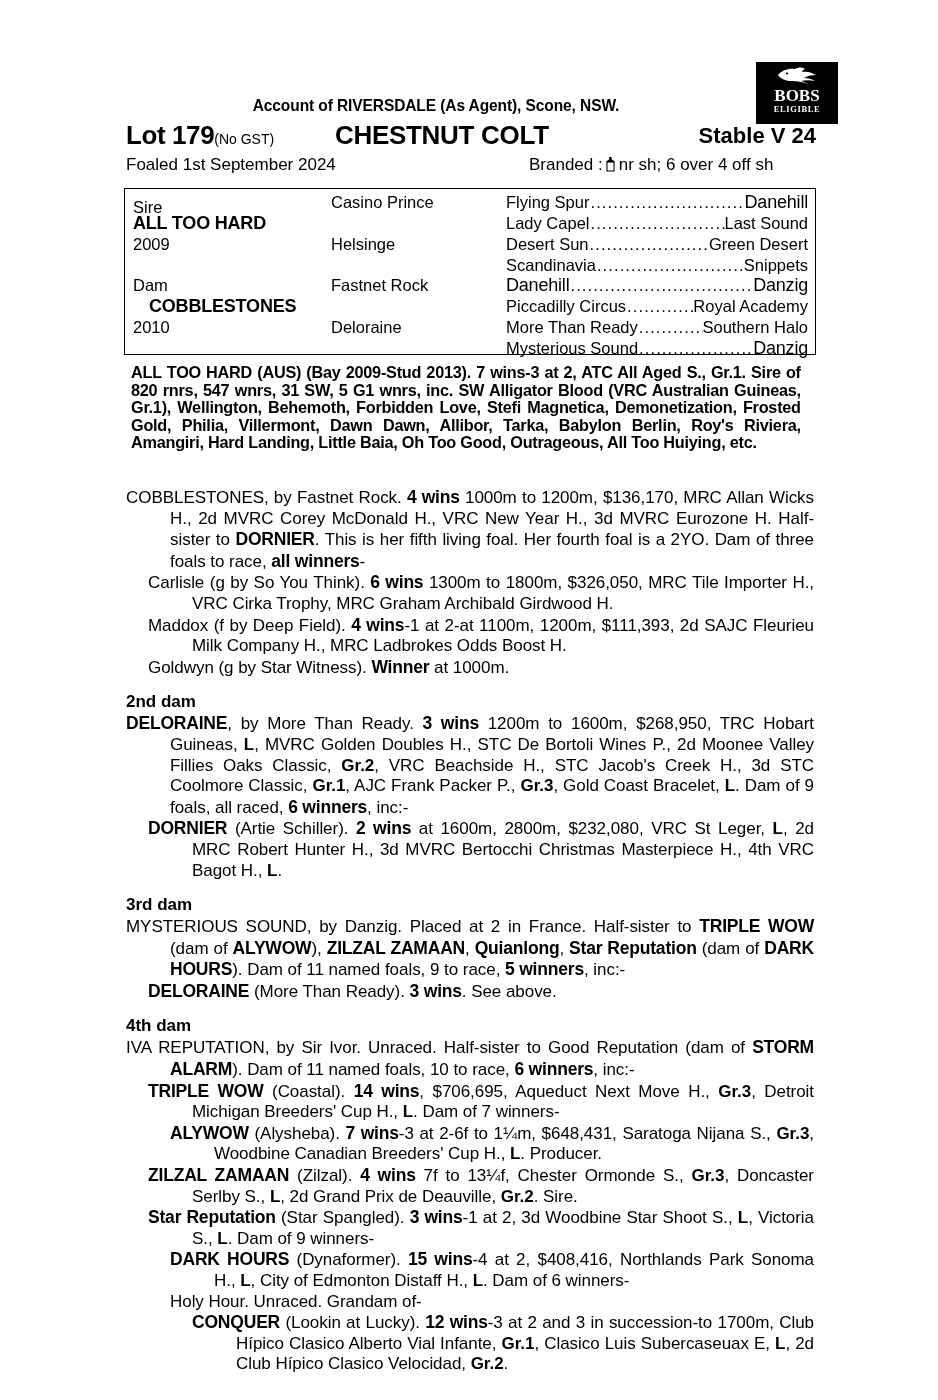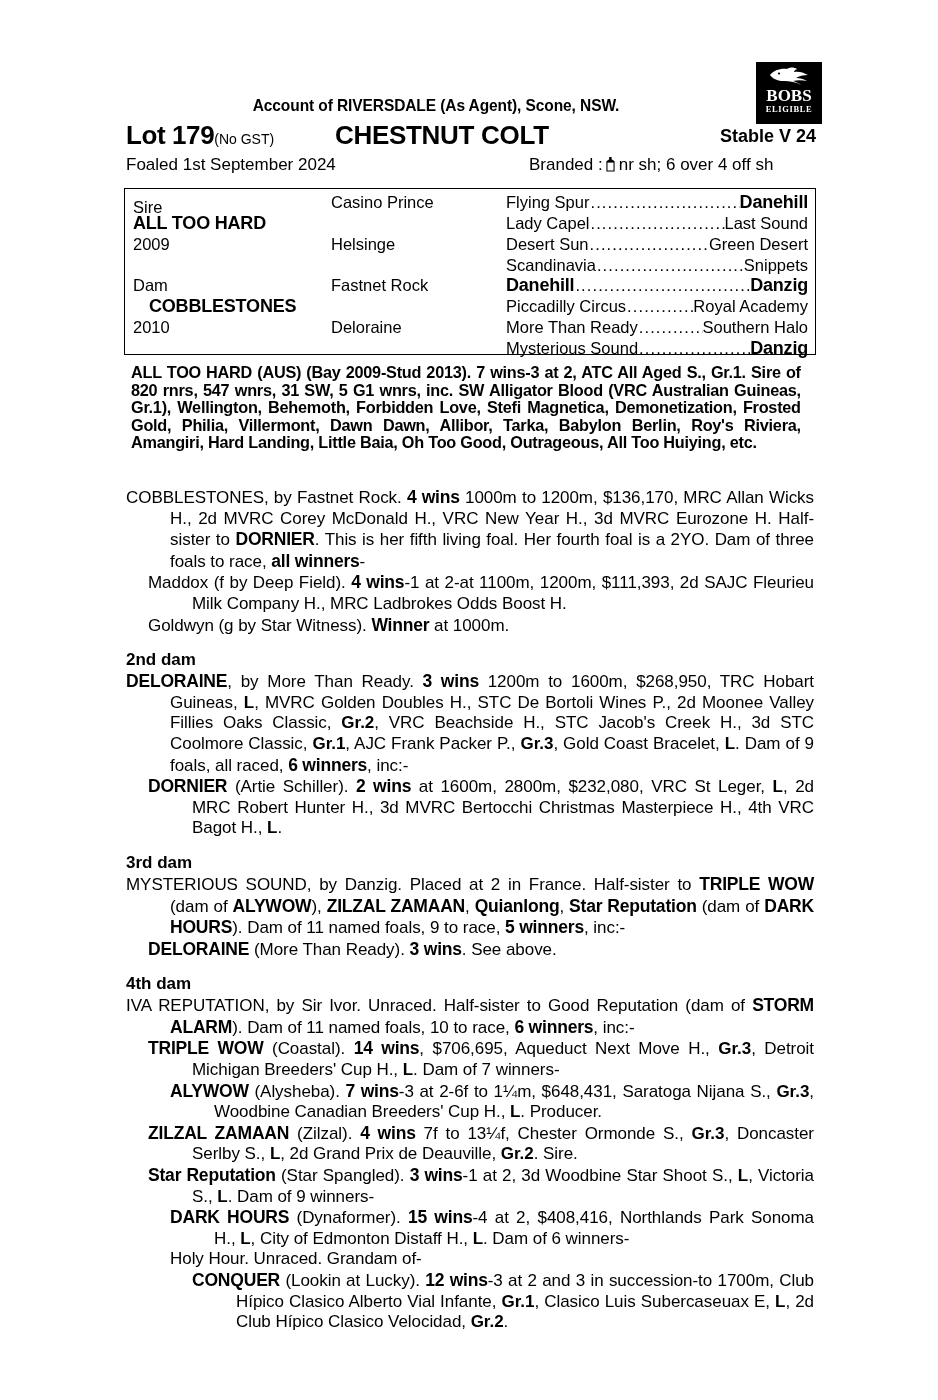--- a/index.html
+++ b/index.html
@@ -20,21 +20,21 @@
     left: 0; top: 0;
     width: 938px;
     height: 1400px;
   }
 
   
   .bobs-logo {
     position: absolute;
     left: 756px;
     top: 62px;
-    width: 66px;
+    width: 82px;
     height: 62px;
     background: #000000;
     text-align: center;
   }
   .bobs-horse {
     display: block;
     margin: 4px auto 0 auto;
     width: 46px;
     height: 20px;
   }
@@ -103,21 +103,21 @@
     font-size: 26px;
     line-height: 30px;
     letter-spacing: -0.3px;
     white-space: nowrap;
   }
   .stable {
     position: absolute;
     right: 0px;
     top: 2px;
     font-weight: bold;
-    font-size: 18px;
+    font-size: 22px;
     line-height: 28px;
     white-space: nowrap;
   }
 
   .foaled-row {
     position: absolute;
     left: 126px;
     top: 153px;
     width: 690px;
     height: 24px;
@@ -180,21 +180,21 @@
   .leader-row .lr-l { white-space: nowrap; }
   .leader-row .lr-r { white-space: nowrap; }
   .leader-row .lr-dots {
     flex: 1 1 auto;
     overflow: hidden;
     white-space: nowrap;
     letter-spacing: 1.1px;
     padding: 0 1px;
     font-size: 16.5px;
   }
-  .bold-name { font-weight: bold; font-size: 18px; letter-spacing: -0.2px; }
+  .bold-name { font-weight: normal; font-size: 18px; letter-spacing: -0.2px; }
 
   
   .sire-para {
     position: absolute;
     left: 131px;
     top: 364px;
     width: 680px;
     font-weight: bold;
     font-size: 16.5px;
     line-height: 17.6px;
@@ -330,20 +330,21 @@
       <span class="lr-dots">.......................................................................................</span>
       <span class="lr-r bold-name">Danzig</span>
     </div>
   </div>
 
   <div class="sire-para">ALL TOO HARD (AUS) (Bay 2009-Stud 2013). 7 wins-3 at 2, ATC All Aged S., Gr.1. Sire of 820 rnrs, 547 wnrs, 31 SW, 5 G1 wnrs, inc. SW Alligator Blood (VRC Australian Guineas, Gr.1), Wellington, Behemoth, Forbidden Love, Stefi Magnetica, Demonetization, Frosted Gold, Philia, Villermont, Dawn Dawn, Allibor, Tarka, Babylon Berlin, Roy's Riviera, Amangiri, Hard Landing, Little Baia, Oh Too Good, Outrageous, All Too Huiying, etc.</div>
 
   <div class="body">
     <div id="sections-host">
         <div class="entry lvl-0 hangindent">COBBLESTONES, by Fastnet Rock. <b class="bignum">4 wins</b> 1000m to 1200m, $136,170, MRC Allan Wicks H., 2d MVRC Corey McDonald H., VRC New Year H., 3d MVRC Eurozone H. Half-sister to <b class="capname">DORNIER</b>. This is her fifth living foal. Her fourth foal is a 2YO. Dam of three foals to race, <b class="bignum">all winners</b>-</div>
+        <div class="entry lvl-1 hangindent">Carlisle (g by So You Think). <b class="bignum">6 wins</b> 1300m to 1800m, $326,050, MRC Tile Importer H., VRC Cirka Trophy, MRC Graham Archibald Girdwood H.</div>
         <div class="entry lvl-1 hangindent">Maddox (f by Deep Field). <b class="bignum">4 wins</b>-1 at 2-at 1100m, 1200m, $111,393, 2d SAJC Fleurieu Milk Company H., MRC Ladbrokes Odds Boost H.</div>
         <div class="entry lvl-1 hangindent">Goldwyn (g by Star Witness). <b class="bignum">Winner</b> at 1000m.</div>
         <div class="dam-head gap-before">2nd dam</div>
         <div class="entry lvl-0 hangindent"><b class="capname">DELORAINE</b>, by More Than Ready. <b class="bignum">3 wins</b> 1200m to 1600m, $268,950, TRC Hobart Guineas, <b>L</b>, MVRC Golden Doubles H., STC De Bortoli Wines P., 2d Moonee Valley Fillies Oaks Classic, <b>Gr.2</b>, VRC Beachside H., STC Jacob's Creek H., 3d STC Coolmore Classic, <b>Gr.1</b>, AJC Frank Packer P., <b>Gr.3</b>, Gold Coast Bracelet, <b>L</b>. Dam of 9 foals, all raced, <b class="bignum">6 winners</b>, inc:-</div>
         <div class="entry lvl-1 hangindent"><b class="capname">DORNIER</b> (Artie Schiller). <b class="bignum">2 wins</b> at 1600m, 2800m, $232,080, VRC St Leger, <b>L</b>, 2d MRC Robert Hunter H., 3d MVRC Bertocchi Christmas Masterpiece H., 4th VRC Bagot H., <b>L</b>.</div>
         <div class="dam-head gap-before">3rd dam</div>
         <div class="entry lvl-0 hangindent">MYSTERIOUS SOUND, by Danzig. Placed at 2 in France. Half-sister to <b class="capname">TRIPLE WOW</b> (dam of <b class="capname">ALYWOW</b>), <b class="capname">ZILZAL ZAMAAN</b>, <b class="capname">Quianlong</b>, <b class="capname">Star Reputation</b> (dam of <b class="capname">DARK HOURS</b>). Dam of 11 named foals, 9 to race, <b class="bignum">5 winners</b>, inc:-</div>
         <div class="entry lvl-1 hangindent"><b class="capname">DELORAINE</b> (More Than Ready). <b class="bignum">3 wins</b>. See above.</div>
         <div class="dam-head gap-before">4th dam</div>
         <div class="entry lvl-0 hangindent">IVA REPUTATION, by Sir Ivor. Unraced. Half-sister to Good Reputation (dam of <b class="capname">STORM ALARM</b>). Dam of 11 named foals, 10 to race, <b class="bignum">6 winners</b>, inc:-</div>

